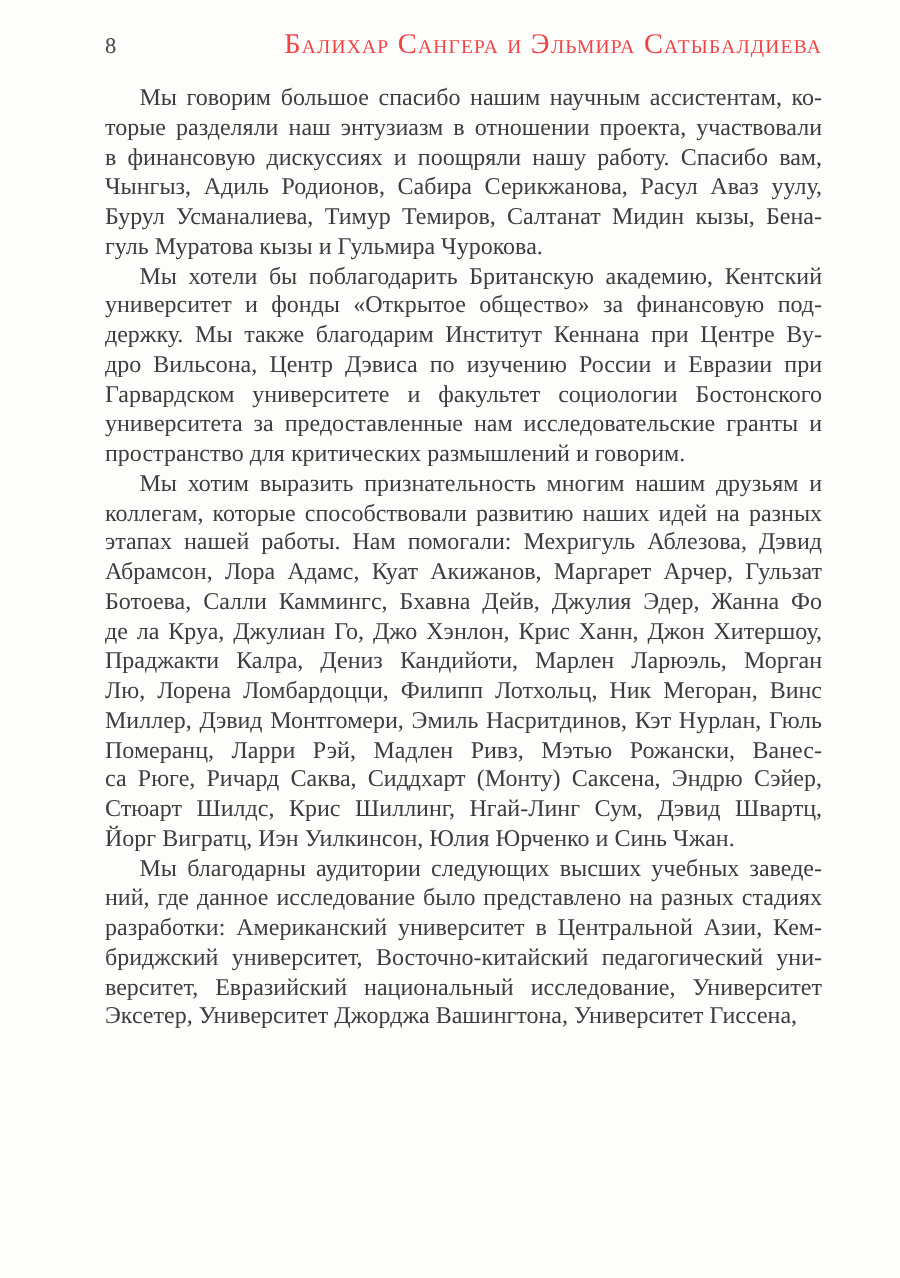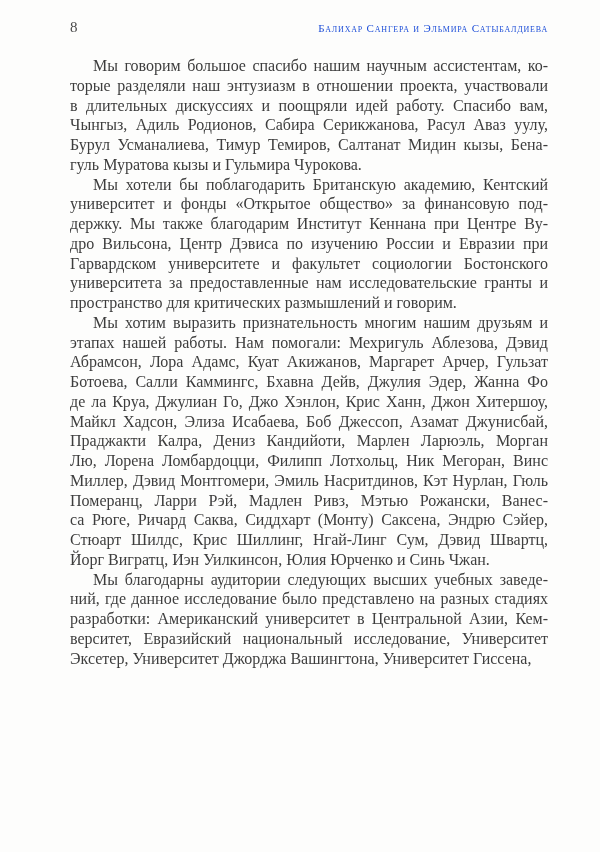--- a/index.html
+++ b/index.html
@@ -24,24 +24,24 @@
     width: 478px;
     display: flex;
     justify-content: space-between;
     align-items: baseline;
   }
   .page-number {
     font-size: 15px;
     color: #4a4a4a;
   }
   .running-head {
-    font-size: 11px;
+    font-size: 19px;
     font-variant: small-caps;
     letter-spacing: 0.8px;
-    color: #1d4ed8;
+    color: #ef4444;
   }
   .body-text {
     position: absolute;
     left: 70px;
     top: 56px;
     width: 478px;
     font-size: 16px;
     line-height: 19.75px;
   }
   .paragraph {
@@ -67,50 +67,51 @@
 
 <div class="page">
   <div class="header">
     <span class="page-number">8</span>
     <span class="running-head">Балихар Сангера и Эльмира Сатыбалдиева</span>
   </div>
   <div class="body-text">
       <div class="paragraph">
         <div class="line first">Мы говорим большое спасибо нашим научным ассистентам, ко-</div>
         <div class="line">торые разделяли наш энтузиазм в отношении проекта, участвовали</div>
-        <div class="line">в длительных дискуссиях и поощряли идей работу. Спасибо вам,</div>
+        <div class="line">в финансовую дискуссиях и поощряли нашу работу. Спасибо вам,</div>
         <div class="line">Чынгыз, Адиль Родионов, Сабира Серикжанова, Расул Аваз уулу,</div>
         <div class="line">Бурул Усманалиева, Тимур Темиров, Салтанат Мидин кызы, Бена-</div>
         <div class="line para-last">гуль Муратова кызы и Гульмира Чурокова.</div>
       </div>
       <div class="paragraph">
         <div class="line first">Мы хотели бы поблагодарить Британскую академию, Кентский</div>
         <div class="line">университет и фонды «Открытое общество» за финансовую под-</div>
         <div class="line">держку. Мы также благодарим Институт Кеннана при Центре Ву-</div>
         <div class="line">дро Вильсона, Центр Дэвиса по изучению России и Евразии при</div>
         <div class="line">Гарвардском университете и факультет социологии Бостонского</div>
         <div class="line">университета за предоставленные нам исследовательские гранты и</div>
         <div class="line para-last">пространство для критических размышлений и говорим.</div>
       </div>
       <div class="paragraph">
         <div class="line first">Мы хотим выразить признательность многим нашим друзьям и</div>
+        <div class="line">коллегам, которые способствовали развитию наших идей на разных</div>
         <div class="line">этапах нашей работы. Нам помогали: Мехригуль Аблезова, Дэвид</div>
         <div class="line">Абрамсон, Лора Адамс, Куат Акижанов, Маргарет Арчер, Гульзат</div>
         <div class="line">Ботоева, Салли Каммингс, Бхавна Дейв, Джулия Эдер, Жанна Фо</div>
         <div class="line">де ла Круа, Джулиан Го, Джо Хэнлон, Крис Ханн, Джон Хитершоу,</div>
-        <div class="line">Майкл Хадсон, Элиза Исабаева, Боб Джессоп, Азамат Джунисбай,</div>
         <div class="line">Праджакти Калра, Дениз Кандийоти, Марлен Ларюэль, Морган</div>
         <div class="line">Лю, Лорена Ломбардоцци, Филипп Лотхольц, Ник Мегоран, Винс</div>
         <div class="line">Миллер, Дэвид Монтгомери, Эмиль Насритдинов, Кэт Нурлан, Гюль</div>
         <div class="line">Померанц, Ларри Рэй, Мадлен Ривз, Мэтью Рожански, Ванес-</div>
         <div class="line">са Рюге, Ричард Саква, Сиддхарт (Монту) Саксена, Эндрю Сэйер,</div>
         <div class="line">Стюарт Шилдс, Крис Шиллинг, Нгай-Линг Сум, Дэвид Швартц,</div>
         <div class="line para-last">Йорг Вигратц, Иэн Уилкинсон, Юлия Юрченко и Синь Чжан.</div>
       </div>
       <div class="paragraph">
         <div class="line first">Мы благодарны аудитории следующих высших учебных заведе-</div>
         <div class="line">ний, где данное исследование было представлено на разных стадиях</div>
         <div class="line">разработки: Американский университет в Центральной Азии, Кем-</div>
+        <div class="line">бриджский университет, Восточно-китайский педагогический уни-</div>
         <div class="line">верситет, Евразийский национальный исследование, Университет</div>
         <div class="line para-last">Эксетер, Университет Джорджа Вашингтона, Университет Гиссена,</div>
       </div>
     </div>
 </div>
 
 </body></html>

